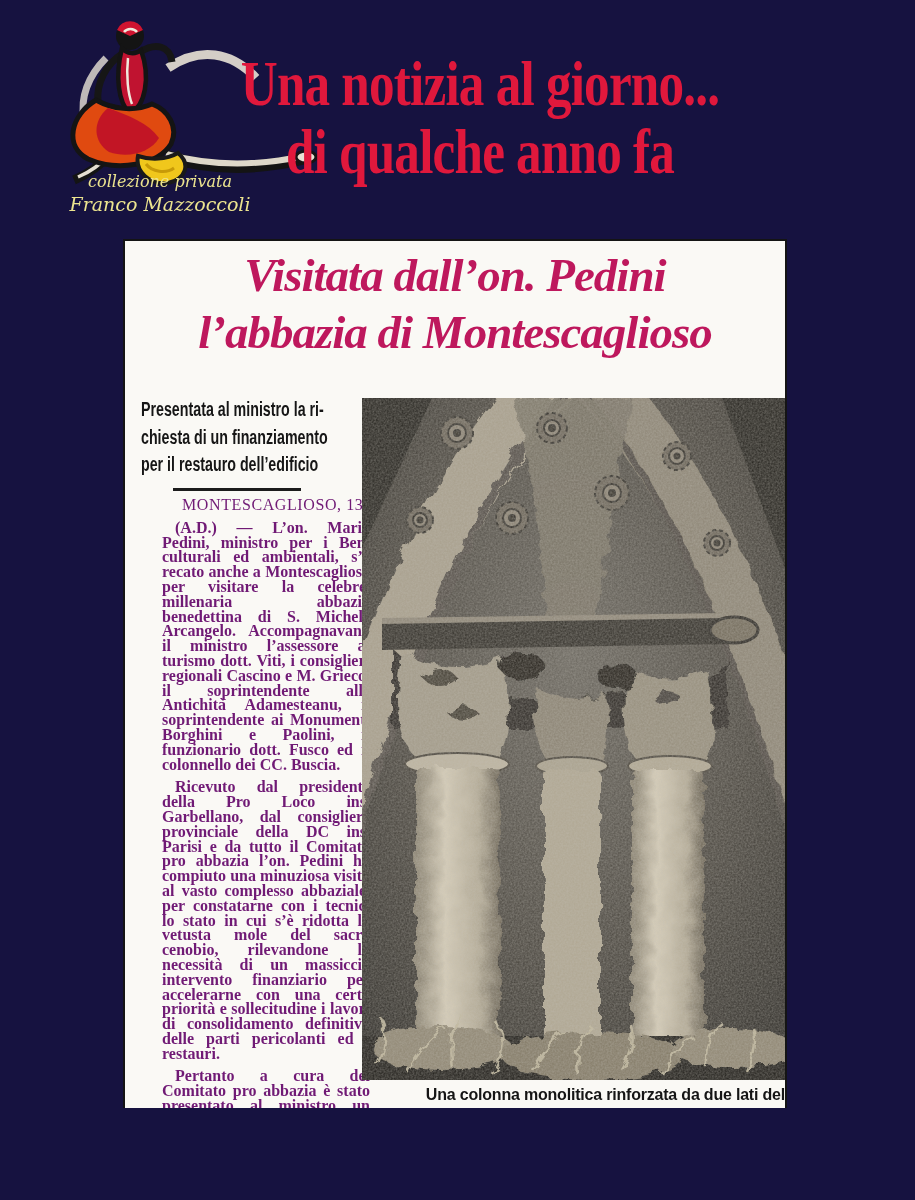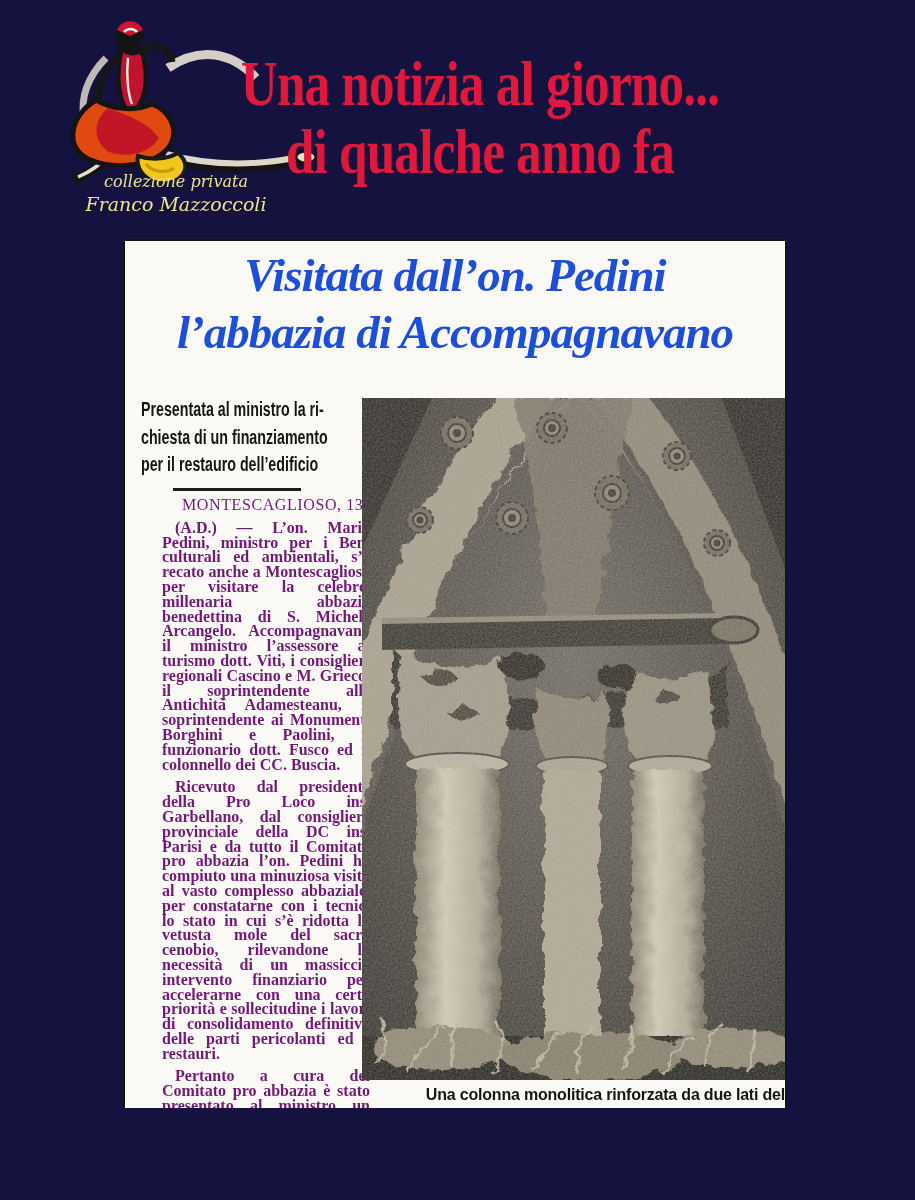--- a/index.html
+++ b/index.html
@@ -5,29 +5,29 @@
   html,body{margin:0;padding:0;background:#161240;}
   #page{position:relative;width:915px;height:1108px;background:#161240;overflow:hidden;
         font-family:"Liberation Serif",serif;}
 
   
   .logo{position:absolute;left:18px;top:6px;width:300px;height:180px;}
   .site-title{position:absolute;left:130px;top:50px;width:700px;text-align:center;
         color:#e0183c;font-weight:bold;font-size:64px;line-height:68px;letter-spacing:-1px;
         transform:scaleX(0.80);transform-origin:50% 0;
         font-family:"Liberation Serif",serif;}
-  .collection{position:absolute;left:16px;top:172px;width:320px;text-align:center;
+  .collection{position:absolute;left:0;top:172px;width:320px;text-align:center;
         color:#ece48f;font-style:italic;font-family:"DejaVu Serif",serif;}
   .col-l1{font-size:16px;line-height:20px;}
   .col-l2{font-size:19px;line-height:24px;}
 
   
   .clipping{position:absolute;left:123px;top:239px;width:664px;height:949px;
         background:#faf9f5;border:2px solid #141414;box-sizing:border-box;overflow:hidden;}
-  .headline{position:absolute;left:0;right:0;top:6px;text-align:center;color:#1d4ed8;
+  .headline{position:absolute;left:0;right:0;top:6px;text-align:center;color:#be185d;
         font-style:italic;font-weight:bold;font-size:47px;line-height:57px;letter-spacing:-1px;}
   .subhead{position:absolute;left:16px;top:155px;color:#161616;white-space:nowrap;
         font-family:"Liberation Sans",sans-serif;font-weight:bold;font-size:19.5px;
         line-height:27.5px;transform:scaleX(0.73);transform-origin:0 0;}
   .subhead-rule{position:absolute;left:48px;top:247px;width:128px;height:3px;background:#1c1c1c;}
 
   .body-col{position:absolute;left:29px;top:257px;width:224px;color:#701a75;
         font-size:16px;line-height:14.8px;text-align:justify;}
   .dateline{padding-left:28px;letter-spacing:0.6px;white-space:nowrap;}
   .body-col p{margin:8px;text-indent:13px;font-weight:bold;}
@@ -83,21 +83,21 @@
 
   <div class="collection">
     <div class="col-l1">collezione privata</div>
     <div class="col-l2">Franco  Mazzoccoli</div>
   </div>
 
   <div class="clipping">
 
     <div class="headline">
       <div>Visitata dall’on. Pedini</div>
-      <div>l’abbazia di Accompagnavano</div>
+      <div>l’abbazia di Montescaglioso</div>
     </div>
 
     <div class="subhead">
       <div>Presentata al ministro la ri-</div>
       <div>chiesta di un finanziamento</div>
       <div>per il restauro dell’edificio</div>
     </div>
     <div class="subhead-rule"></div>
 
     <div class="body-col">

